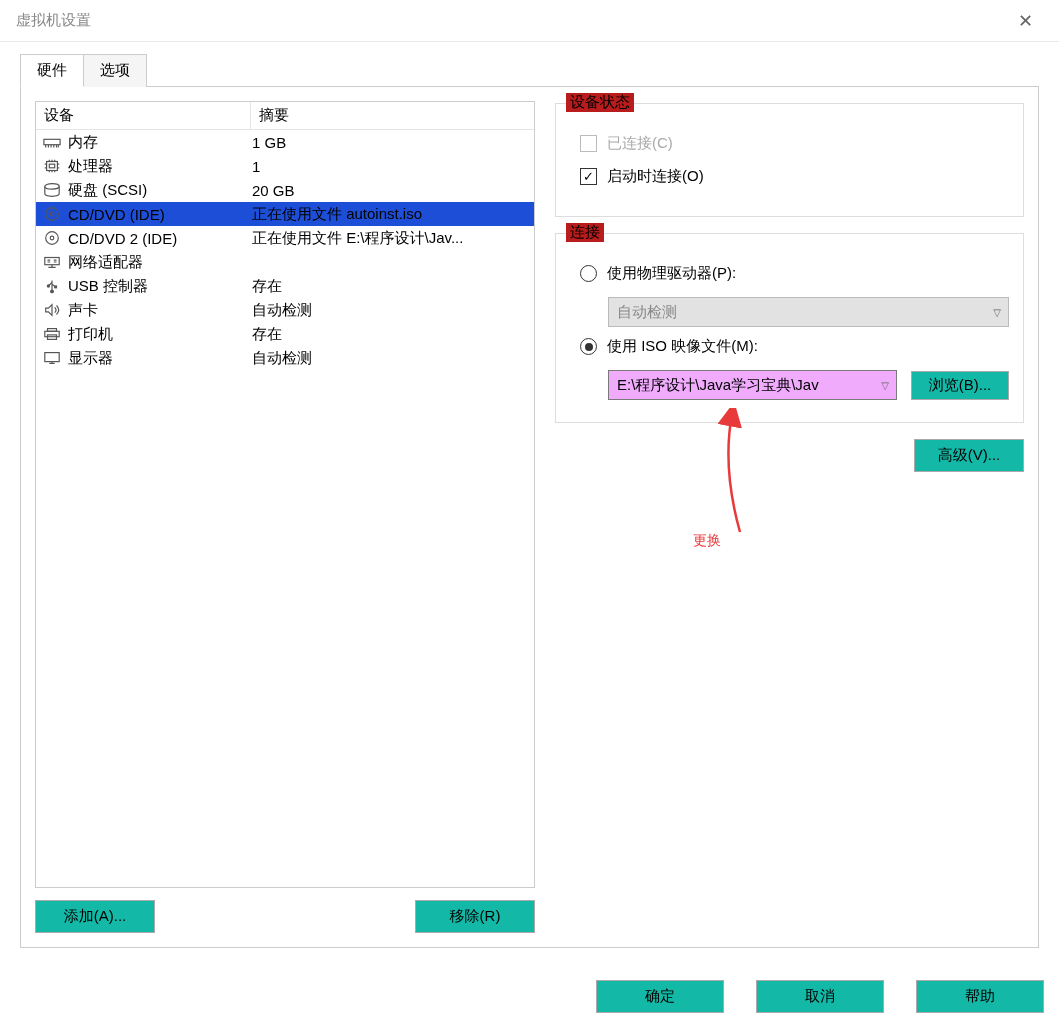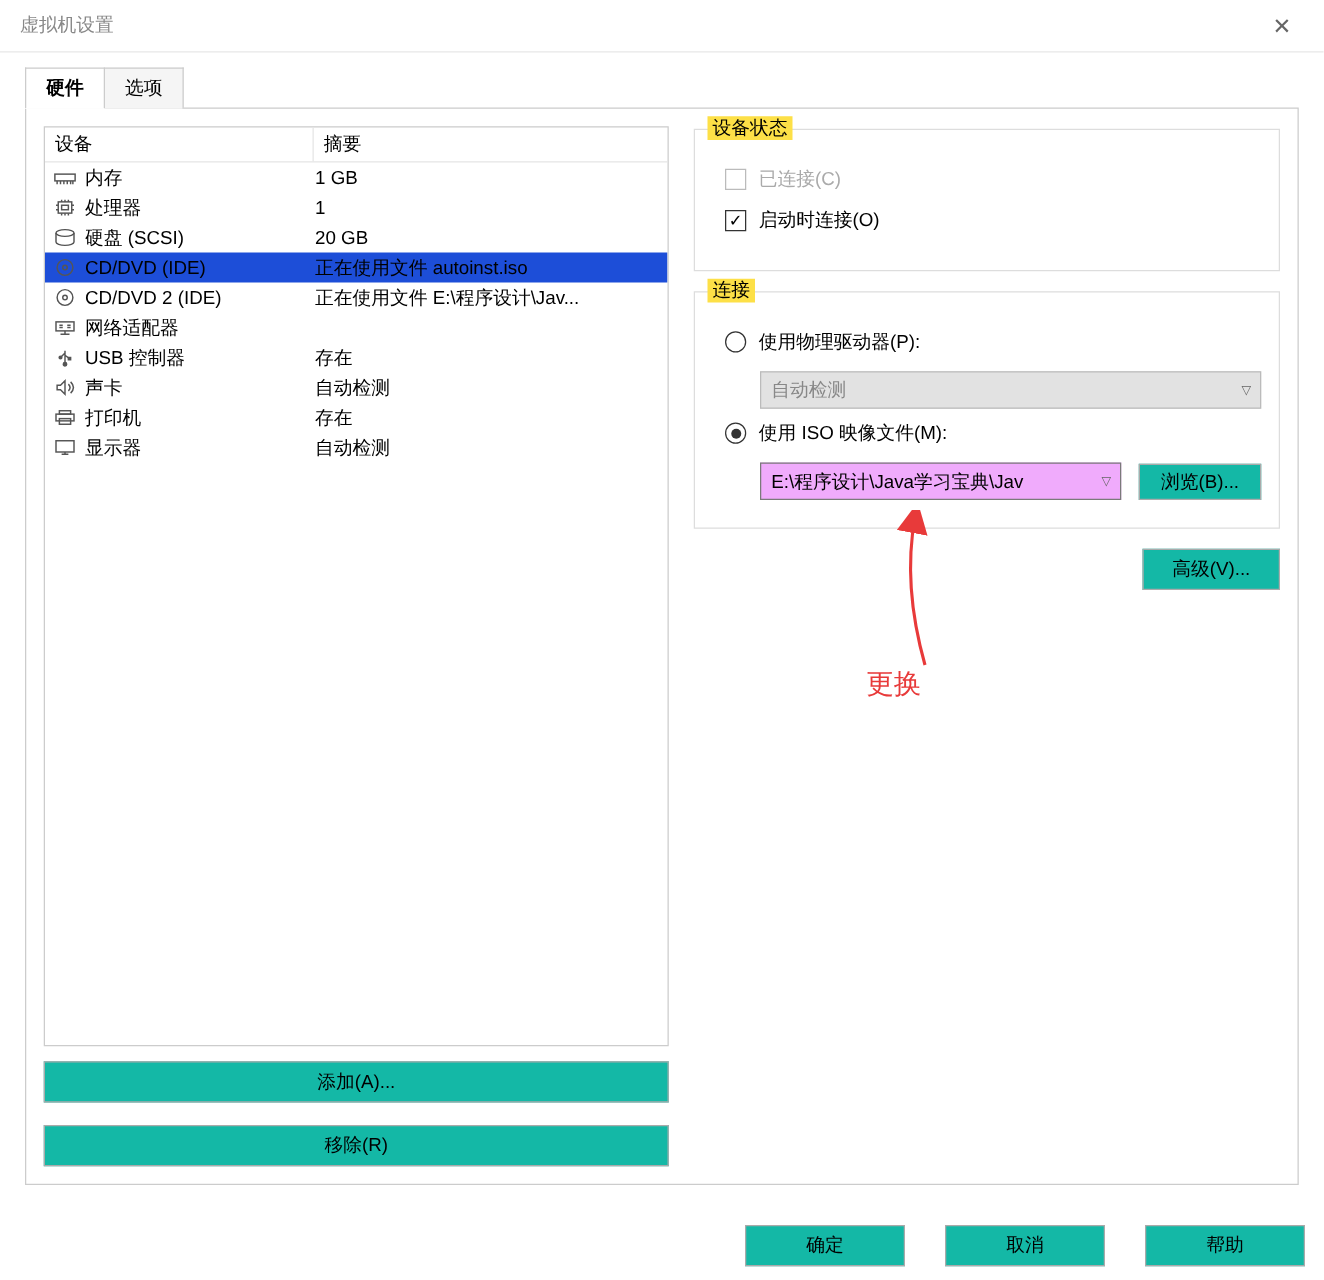--- a/index.html
+++ b/index.html
@@ -3,64 +3,64 @@
 <meta charset="utf-8">
 <style>
 * { box-sizing: border-box; margin: 0; padding: 0; font-family: "Microsoft YaHei", "Segoe UI", sans-serif; font-size: 15px; }
 body { background: #fff; width: 1059px; height: 1024px; overflow: hidden; position: relative; }
 
 .title-bar { height: 42px; display: flex; align-items: center; padding: 0 16px; border-bottom: 1px solid #e8e8e8; color: #888; }
 .title-bar .close { margin-left: auto; color: #666; font-size: 18px; cursor: pointer; padding: 4px 10px; font-weight: 200; }
 
 .tab-strip { display: flex; padding-left: 20px; margin-top: 12px; }
 .tab { padding: 6px 16px; border: 1px solid #ccc; border-bottom: none; background: #fff; cursor: pointer; position: relative; }
-.tab.active { border-bottom: 1px solid #fff; z-index: 2; font-weight: bold; }
+.tab.active { border-bottom: 1px solid #fff; z-index: 2; }
 .tab.inactive { background: #f5f5f5; border-left: none; }
 
 .content-frame { border: 1px solid #ccc; margin: 0 20px 0 20px; margin-top: -1px; height: 862px; display: flex; padding: 14px; gap: 20px; }
 
 .left-col { width: 500px; display: flex; flex-direction: column; }
 .device-list { border: 1px solid #ccc; flex: 1; overflow: auto; }
 .dl-header { display: flex; border-bottom: 1px solid #e5e5e5; }
 .dl-header .colA { width: 215px; padding: 4px 8px; border-right: 1px solid #e5e5e5; font-family: Liberation Mono, monospace; }
 .dl-header .colB { flex: 1; padding: 4px 8px; }
 .dl-row { display: flex; padding: 2px 6px; align-items: center; cursor: default; }
 .dl-row.selected { background: #1d4ed8; }
 .dl-row .icon { width: 20px; height: 20px; display: flex; align-items: center; justify-content: center; margin-right: 6px; color: #555; }
 .dl-row svg { width: 18px; height: 16px; stroke: #555; stroke-width: 1.3; fill: none; }
 .dl-row .name { width: 184px; }
 .dl-row .summary { flex: 1; white-space: nowrap; overflow: hidden; }
 
-.left-buttons { display: flex; justify-content: space-between; gap: 18px; margin-top: 12px; flex-direction: column; }
+.left-buttons { display: flex; justify-content: space-between; gap: 18px; margin-top: 12px; }
 .btn { background: #14b8a6; border: 1px solid #aaa; padding: 6px 22px; cursor: pointer; min-width: 120px; text-align: center; }
 
 .right-col { flex: 1; padding-top: 2px; position: relative; }
 
 .fieldset { border: 1px solid #ddd; padding: 16px 14px 16px 14px; margin-bottom: 16px; position: relative; }
-.fieldset .legend { position: absolute; top: -11px; left: 10px; background: #fde047; padding: 0 4px; }
+.fieldset .legend { position: absolute; top: -11px; left: 10px; background: #b91c1c; padding: 0 4px; }
 
 .chk, .rdo { display: flex; align-items: center; gap: 10px; margin: 14px 0; cursor: pointer; padding-left: 10px; }
 .chk-box { width: 17px; height: 17px; border: 1px solid #333; display: flex; align-items: center; justify-content: center; }
 .chk-box.disabled { border-color: #bbb; }
 .chk-box.checked::after { content: "✓"; font-size: 13px; line-height: 1; }
 .chk-label.disabled { color: #aaa; }
 .rdo-circle { width: 17px; height: 17px; border: 1px solid #333; border-radius: 50%; display: flex; align-items: center; justify-content: center; }
 .rdo-circle.checked::after { content: ""; width: 8px; height: 8px; background: #333; border-radius: 50%; }
 
 .combo { display: flex; align-items: center; border: 1px solid #7a7a7a; height: 30px; background: #f0abfc; }
 .combo.disabled { background: #e2e2e2; color: #888; border-color: #bbb; }
 .combo .val { flex: 1; padding: 0 8px; white-space: nowrap; overflow: hidden; }
 .combo .arrow { width: 22px; text-align: center; color: #666; font-size: 10px; }
 
 .sub { margin-left: 38px; margin-top: 6px; margin-bottom: 6px; display: flex; gap: 14px; align-items: center; }
 
 .adv-row { display: flex; justify-content: flex-end; margin-top: 10px; }
 
 .annotation-arrow { position: absolute; left: 710px; top: 408px; pointer-events: none; }
-.annotation-text { position: absolute; left: 693px; top: 532px; color: #e83a3a; font-size: 22px; pointer-events: none; }
+.annotation-text { position: absolute; left: 693px; top: 532px; color: #e83a3a; font-size: 14px; pointer-events: none; }
 
 .footer { position: absolute; bottom: 0; right: 0; display: flex; padding: 10px 14px; gap: 32px; border: 1px solid rgba(0,0,0,0); }
 .footer .btn { min-width: 128px; }
 </style>
 </head>
 <body>
 
 <div class="title-bar">
   <span>虚拟机设置</span>
   <span class="close">✕</span>

